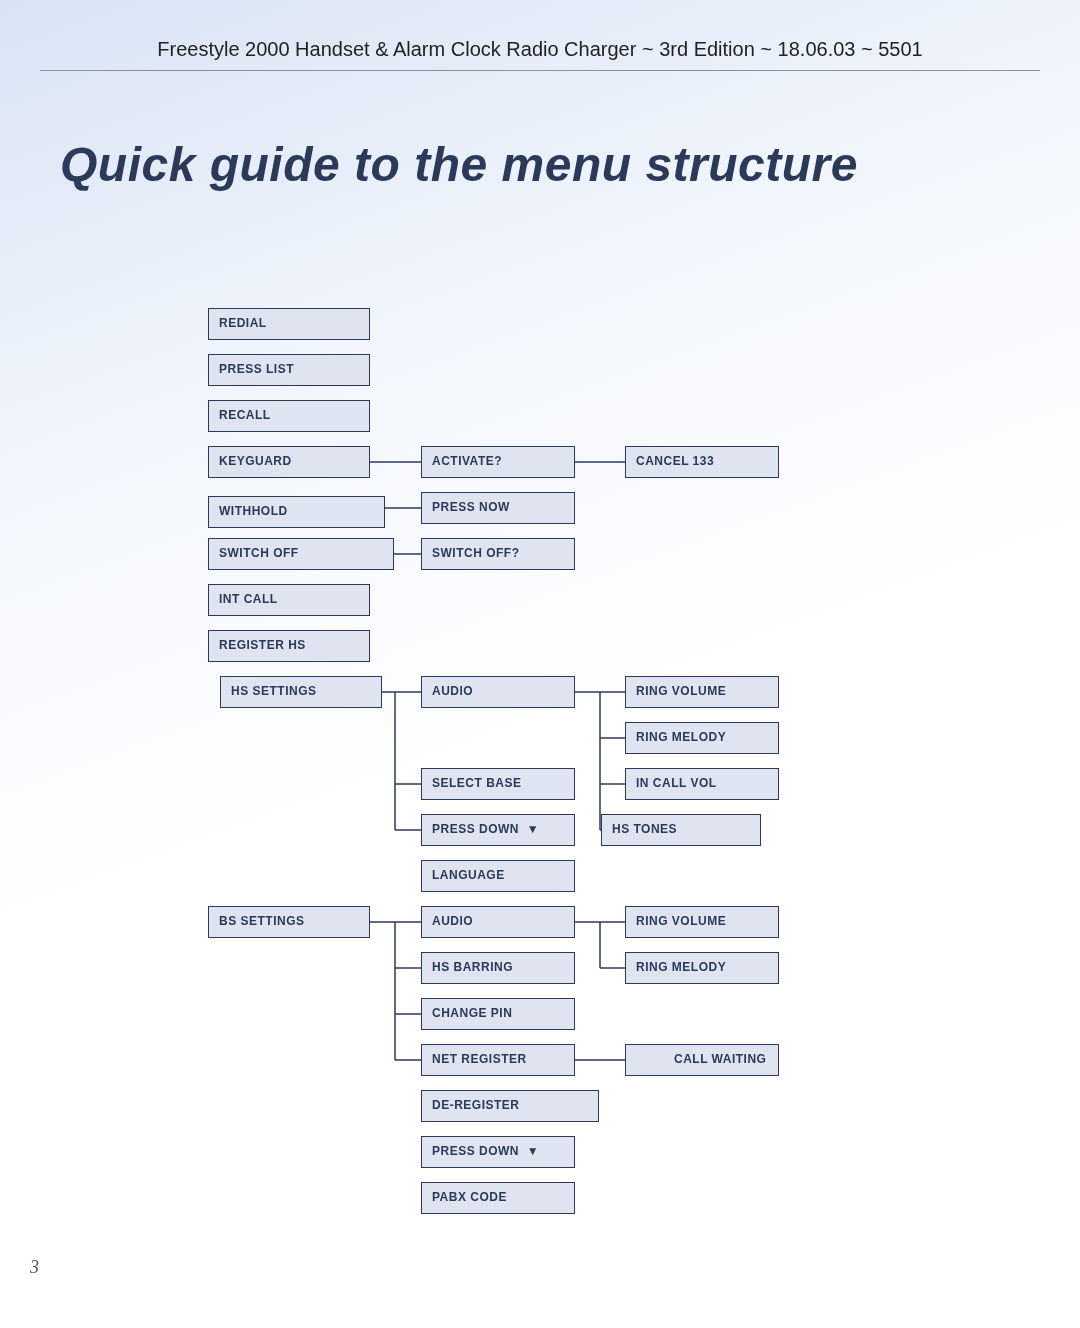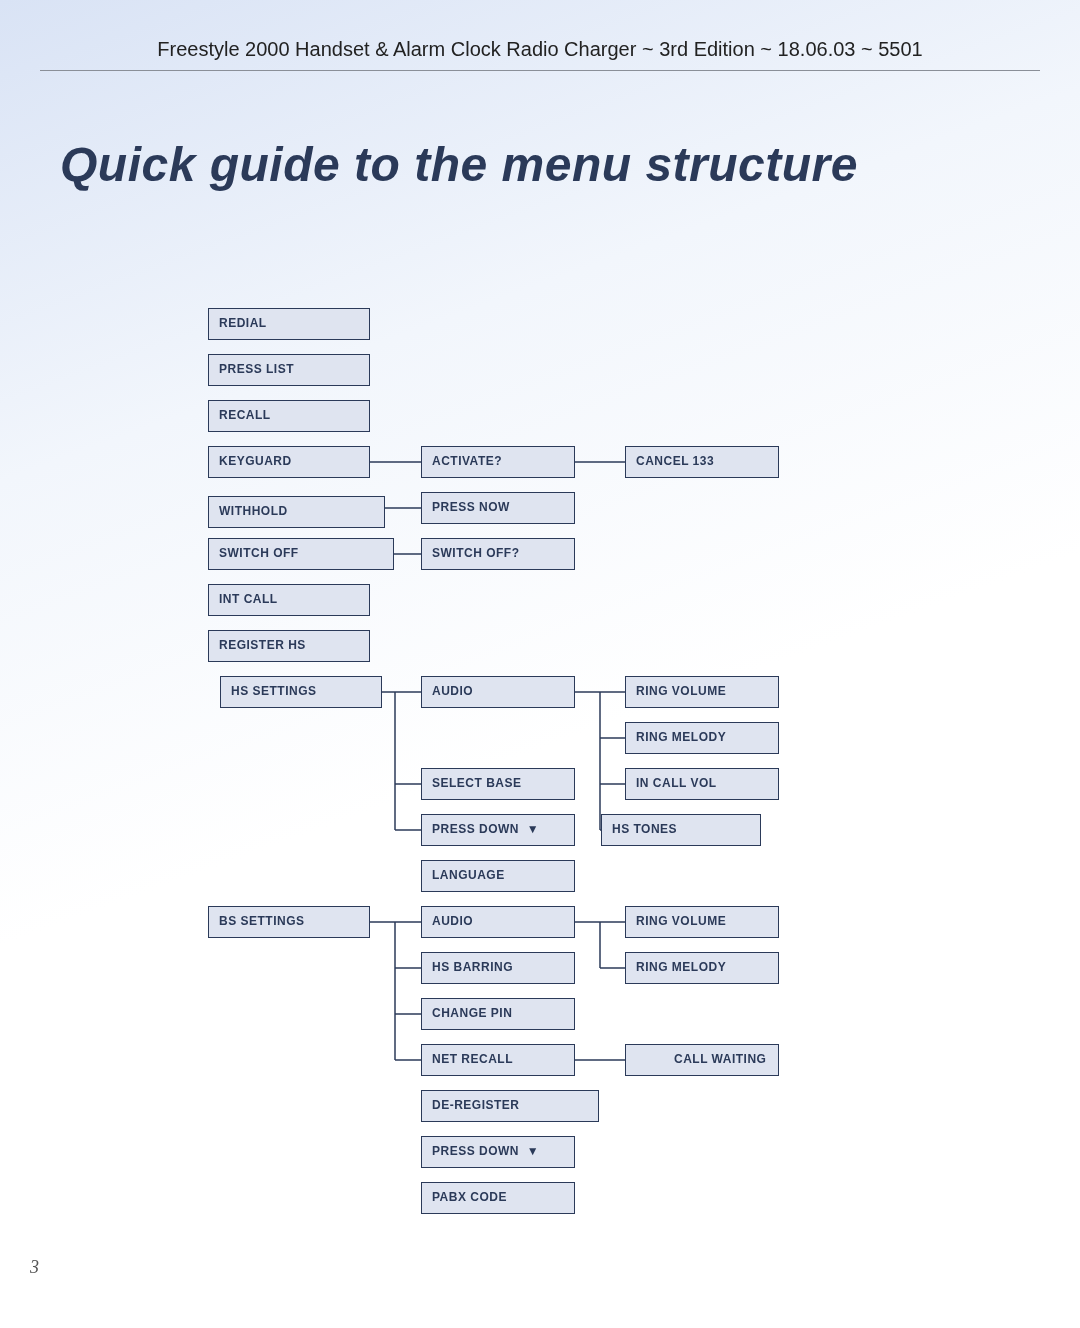--- a/index.html
+++ b/index.html
@@ -165,21 +165,21 @@
     <div class="box" style="left:421px; top:468px; width:154px;">SELECT BASE</div>
     <div class="box" style="left:601px; top:514px; width:160px;">HS TONES</div>
     <div class="box" style="left:421px; top:514px; width:154px;"><span>PRESS DOWN </span><span class="arrow">▼</span></div>
     <div class="box" style="left:421px; top:560px; width:154px;">LANGUAGE</div>
     <div class="box" style="left:208px; top:606px; width:162px;">BS SETTINGS</div>
     <div class="box" style="left:421px; top:606px; width:154px;">AUDIO</div>
     <div class="box" style="left:625px; top:606px; width:154px;">RING VOLUME</div>
     <div class="box" style="left:421px; top:652px; width:154px;">HS BARRING</div>
     <div class="box" style="left:625px; top:652px; width:154px;">RING MELODY</div>
     <div class="box" style="left:421px; top:698px; width:154px;">CHANGE PIN</div>
-    <div class="box" style="left:421px; top:744px; width:154px;">NET RECALL</div>
+    <div class="box" style="left:421px; top:744px; width:154px;">NET REGISTER</div>
     <div class="box" style="left:625px; top:744px; width:154px;padding-left:48px;">CALL WAITING</div>
     <div class="box" style="left:421px; top:790px; width:178px;">DE-REGISTER</div>
     <div class="box" style="left:421px; top:836px; width:154px;"><span>PRESS DOWN </span><span class="arrow">▼</span></div>
     <div class="box" style="left:421px; top:882px; width:154px;">PABX CODE</div>
 
   </div>
 
   <div class="page-number">3</div>
 </div>
 

